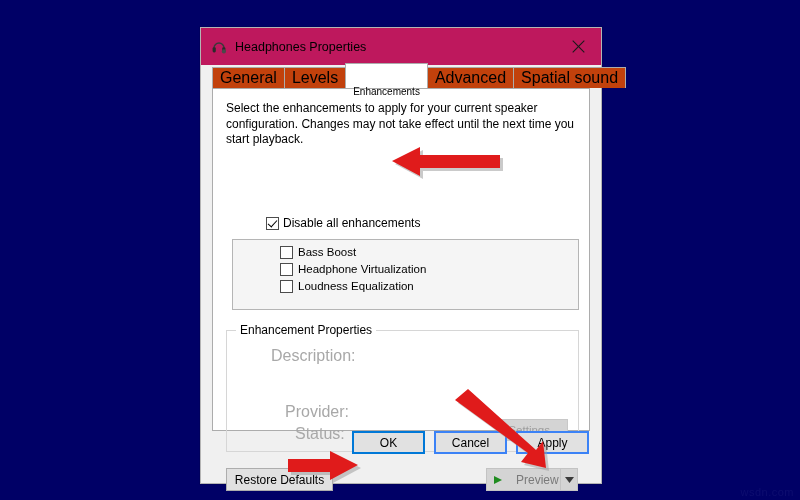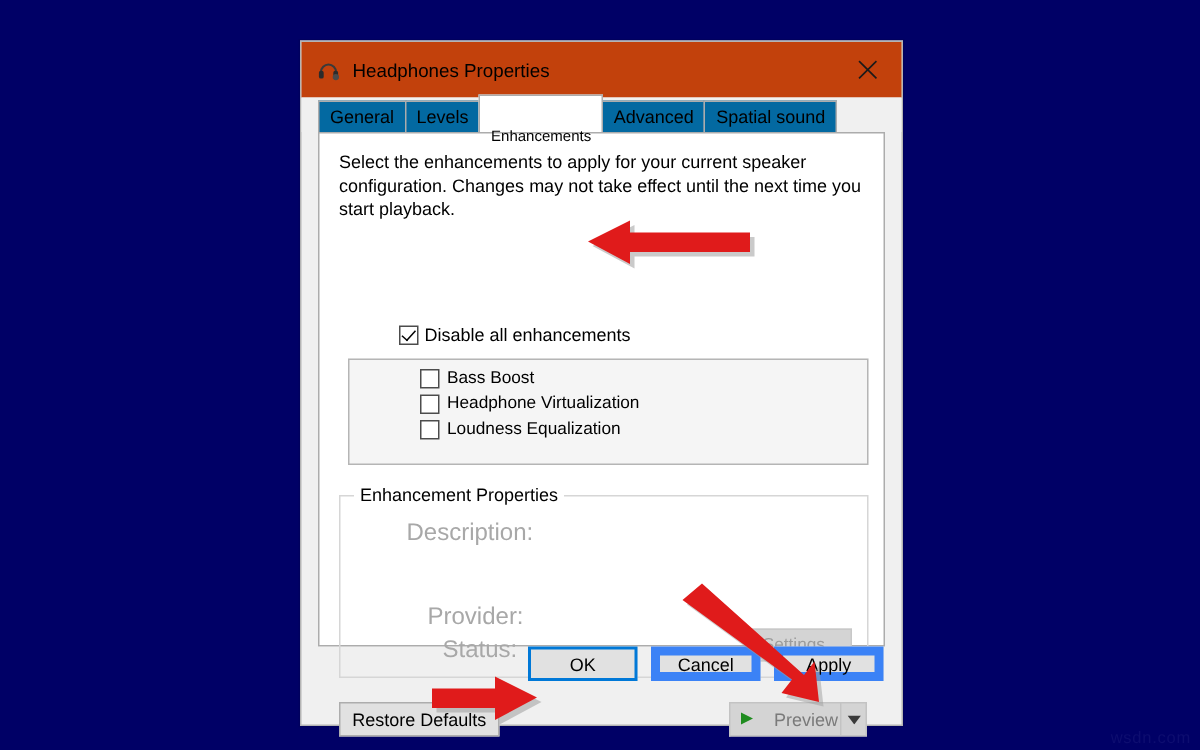--- a/index.html
+++ b/index.html
@@ -41,21 +41,21 @@
     height: 457px;
     background: #f0f0f0;
     border: 1px solid #b4b4b4;
     box-sizing: border-box;
     box-shadow: 0 0 0 1px rgba(0,0,0,0.08);
   }
 
   
   #titlebar {
     height: 37px;
-    background: #c2410c;
+    background: #be185d;
     display: flex;
     align-items: center;
     position: relative;
   }
   #title-icon {
     width: 16px;
     height: 16px;
     margin-left: 10px;
     margin-right: 8px;
     flex: none;
@@ -82,26 +82,26 @@
   #tabstrip {
     height: 23px;
     background: #f0f0f0;
     display: flex;
     align-items: flex-end;
     padding-left: 11px;
     box-sizing: border-box;
     position: relative;
   }
   .tab {
-    font-size: 12px;
+    font-size: 16px;
     color: #000;
     padding: 3px 7px 3px 7px;
     border: 1px solid #acacac;
     border-bottom: none;
-    background: #0369a1;
+    background: #c2410c;
     margin-right: -1px;
     line-height: 14px;
     position: relative;
     top: 0;
     box-sizing: border-box;
     height: 21px;
     white-space: nowrap;
     font-family: "Liberation Sans", sans-serif;
   }
   .tab.active {
@@ -316,21 +316,21 @@
     display: flex;
     align-items: flex-start;
     justify-content: flex-end;
     padding-right: 12px;
     box-sizing: border-box;
   }
   .dlgbtn {
     width: 73px;
     height: 23px;
     background: #e1e1e1;
-    border: 6px solid #3b82f6;
+    border: 2px solid #3b82f6;
     font-size: 12px;
     color: #000;
     display: flex;
     align-items: center;
     justify-content: center;
     margin-left: 9px;
     box-sizing: border-box;
     font-family: "Liberation Sans", sans-serif;
     cursor: default;
   }

